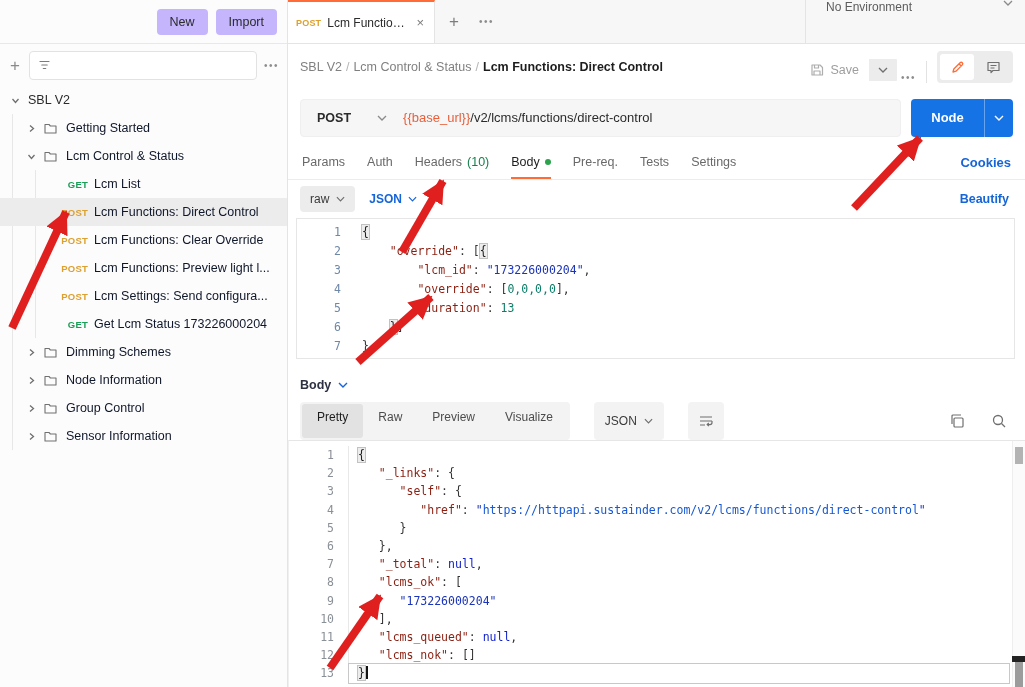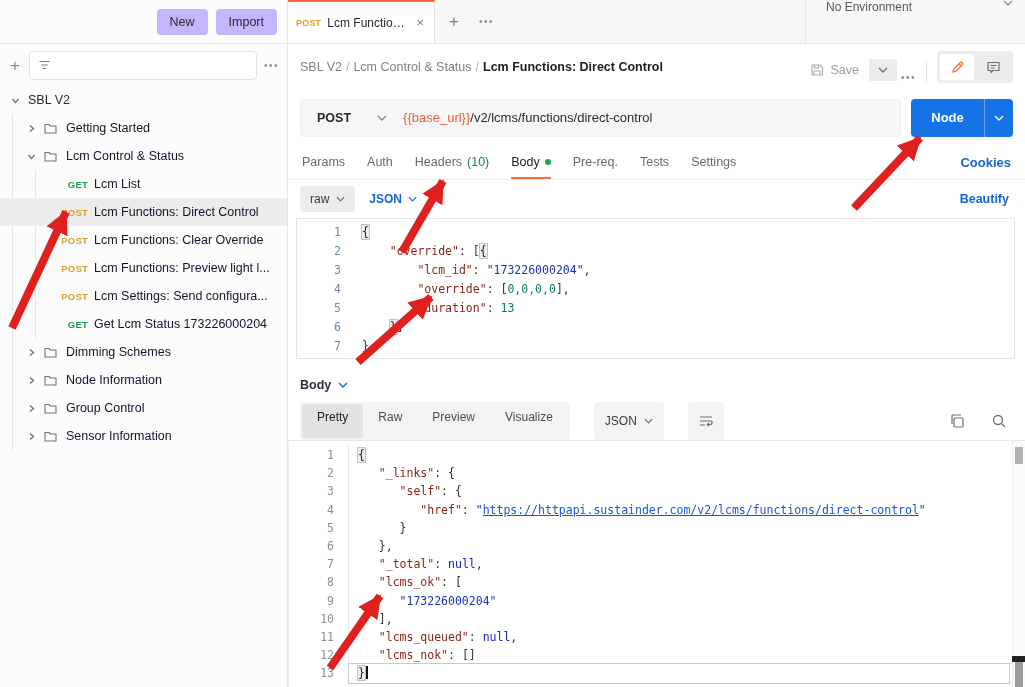--- a/index.html
+++ b/index.html
@@ -93,21 +93,21 @@
 .ed-resp .crow{line-height:18.2px;font-size:11.5px}
 .ln{width:56px;text-align:right;padding-right:12px;flex:none;user-select:none}
 .ed-req .ln{color:#6e88a8}
 .ed-resp .ln{width:60px;color:#8a9097;border-right:1px solid #e8e8e8;padding-right:14px}
 .ct{flex:1;padding-left:9px}
 .tk-p{color:#333}
 .tk-k{color:#8a1f11}
 .tk-s{color:#1b34b8}
 .tk-n{color:#0e7d68}
 .tk-z{color:#1322cc;font-weight:normal}
-.tk-u{color:#1658d3;text-decoration:underline}
+.tk-u{color:#1658d3;}
 .tk-m{background:#ededed;box-shadow:0 0 0 1px #c2c2c2}
 .crow.active-line .ct{box-shadow:0 0 0 1px #c8c8c8;margin-right:16px}
 .caret{display:inline-block;width:2px;height:13px;background:#111;vertical-align:-2px;margin-left:1px}
 
 
 .resp-meta{height:34px;display:flex;align-items:center;padding:0 12px;gap:6px}
 .body-dd{display:flex;align-items:center;gap:7px;font-size:12.5px;font-weight:bold;color:#2d3142;cursor:pointer}
 .meta-right{margin-left:auto;display:flex;align-items:center;gap:14px}
 .meta-green{color:var(--green);font-size:12px}
 .save-resp{color:var(--link);font-size:12.5px;font-weight:bold;display:flex;align-items:center;gap:6px;cursor:pointer}

